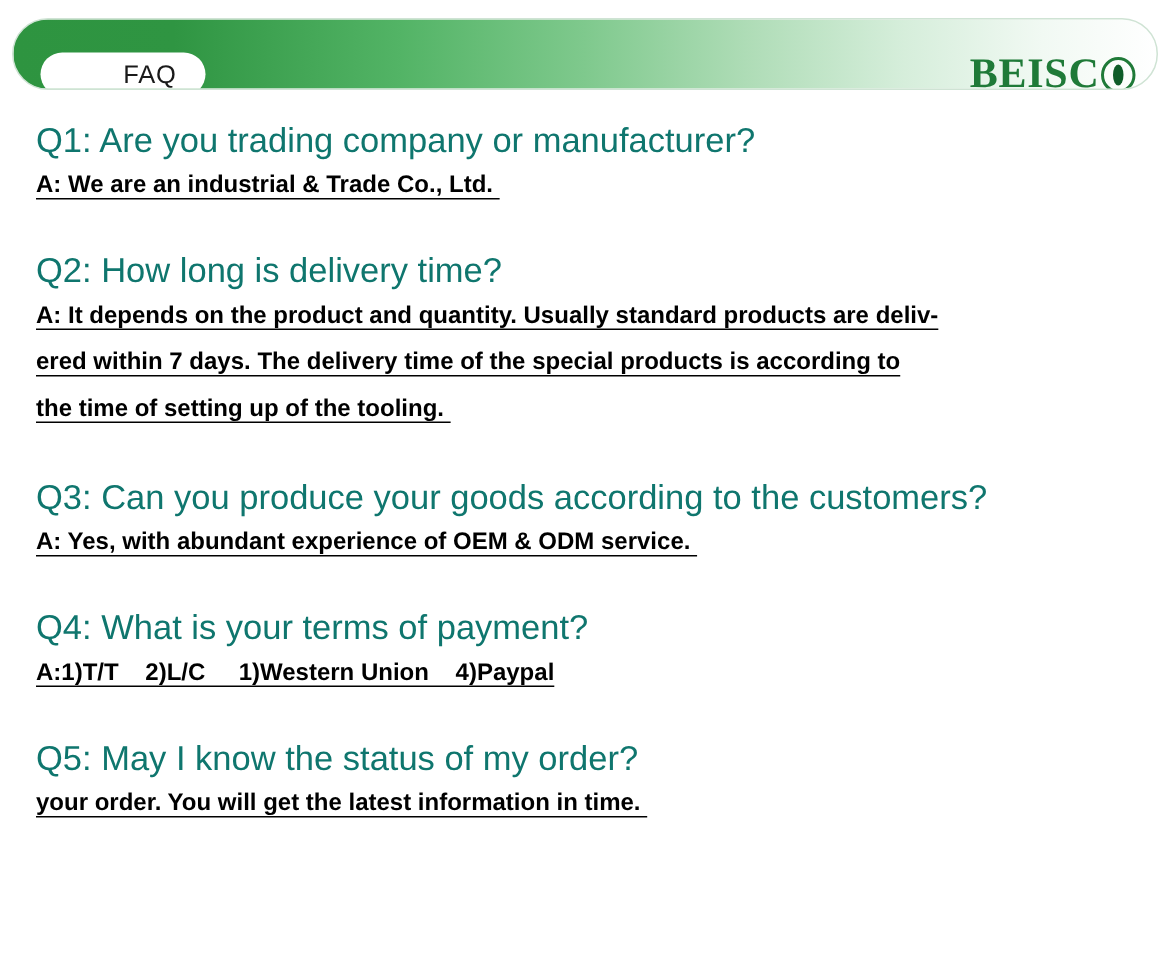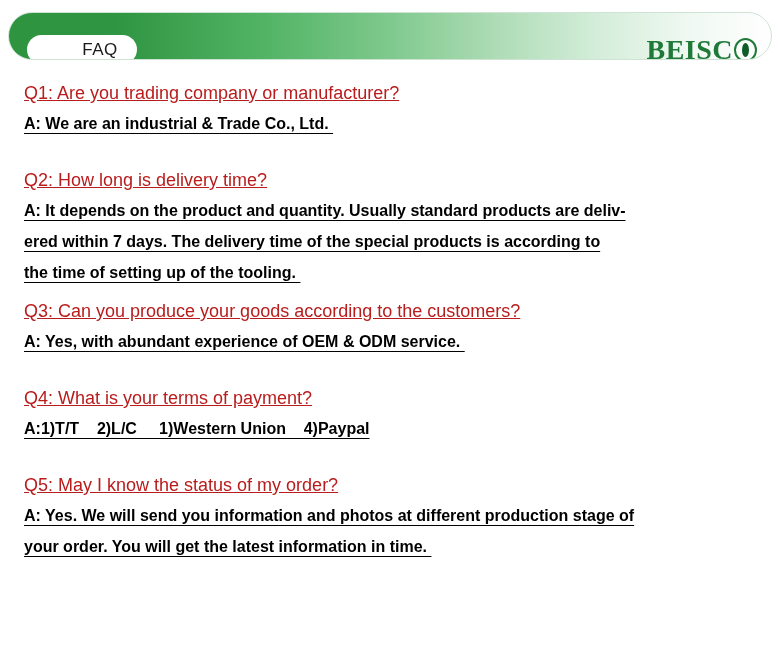--- a/index.html
+++ b/index.html
@@ -110,48 +110,47 @@
   .content {
     position: absolute;
     left: 24px;
     top: 78px;
     width: 740px;
   }
 
   .qa-block { margin-bottom: 14px; }
 
   .question {
-    font-size: 18px;
+    font-size: 23px;
     font-weight: normal;
-    color: #b91c1c;
+    color: #0f766e;
     line-height: 30px;
     white-space: pre;
     font-family: "Liberation Sans", sans-serif;
-    text-decoration: underline;
   }
 
   .answer {
     font-size: 16px;
     font-weight: bold;
     color: #000000;
     line-height: 31px;
     font-family: "Liberation Sans", sans-serif;
   }
 
   .answer-line {
     display: block;
     text-decoration: underline;
     text-underline-offset: 4px;
     text-decoration-thickness: 1.4px;
     white-space: pre;
   }
 
   
   .blk1 { margin-bottom: 26px; }
-  .blk2 { margin-bottom: 8px; }
+  .blk2 { margin-bottom: 28px; }
   .blk3 { margin-bottom: 26px; }
   .blk4 { margin-bottom: 26px; }
   .blk5 { margin-bottom: 0; }
 </style>
 </head>
 <body>
 
 <div class="page">
 
   <div class="header-bar">
@@ -195,19 +194,18 @@
     <div class="qa-block blk4">
       <div class="question">Q4: What is your terms of payment?</div>
       <div class="answer">
         <span class="answer-line">A:1)T/T    2)L/C     1)Western Union    4)Paypal</span>
       </div>
     </div>
 
     <div class="qa-block blk5">
       <div class="question">Q5: May I know the status of my order?</div>
       <div class="answer">
-        <span class="answer-line">A: Yes. We will send you information and photos at different production stage of</span>
         <span class="answer-line">your order. You will get the latest information in time. </span>
       </div>
     </div>
 
   </div>
 </div>
 
 </body></html>

